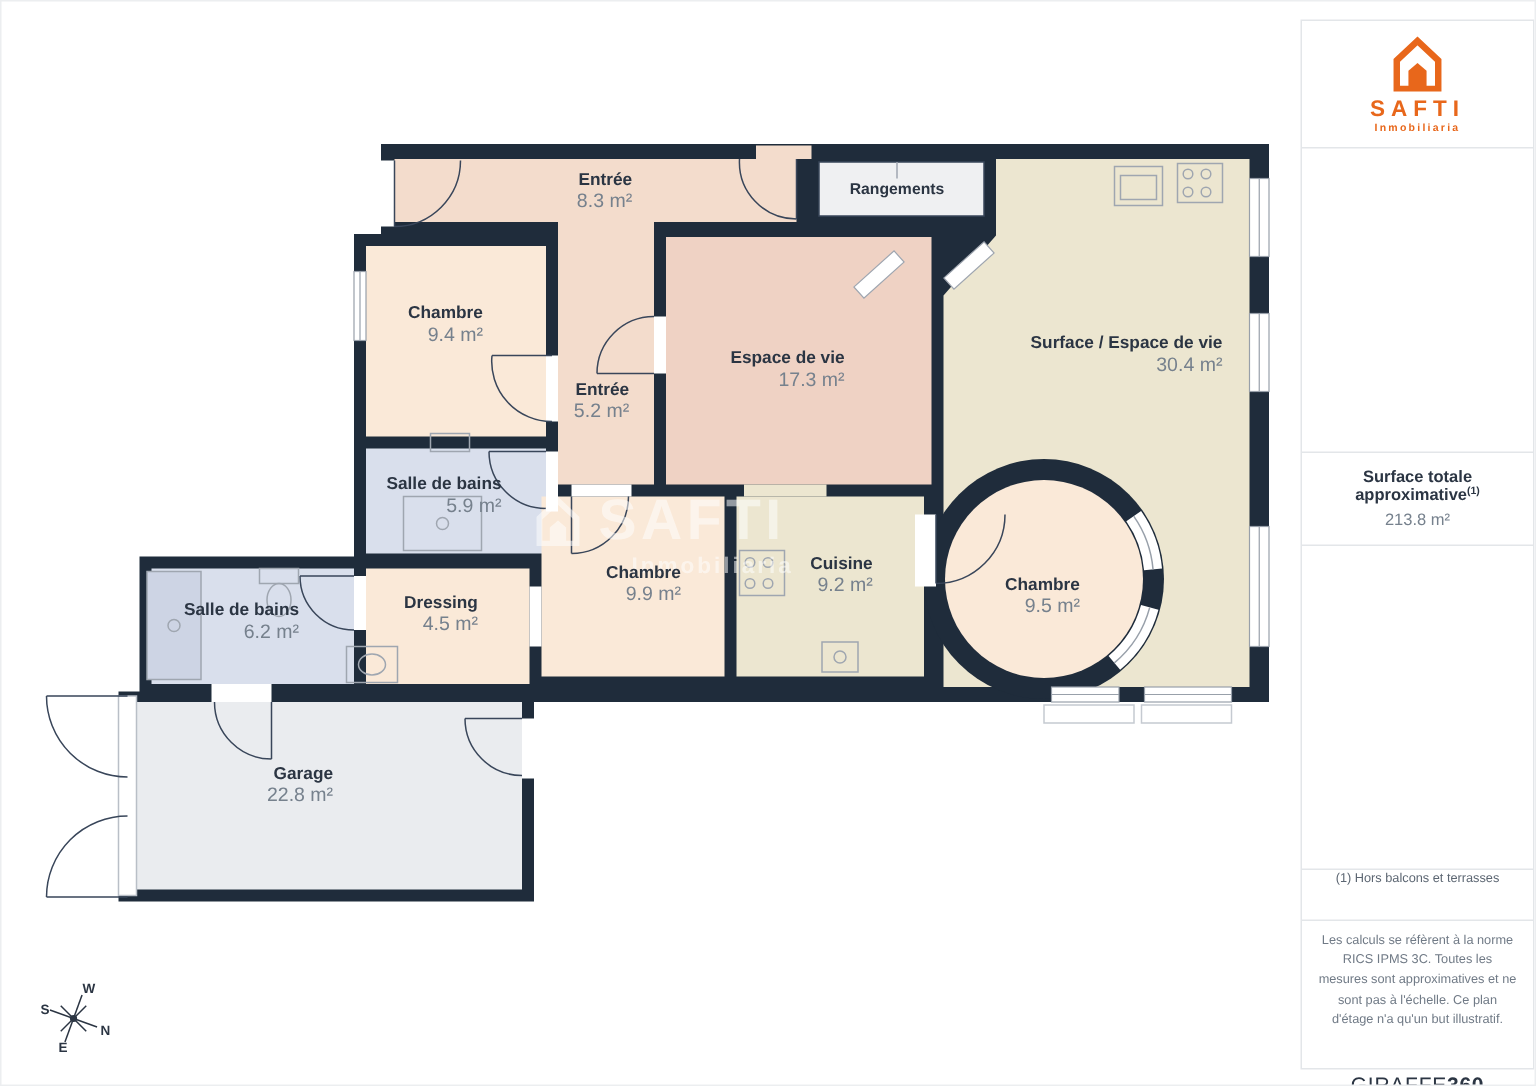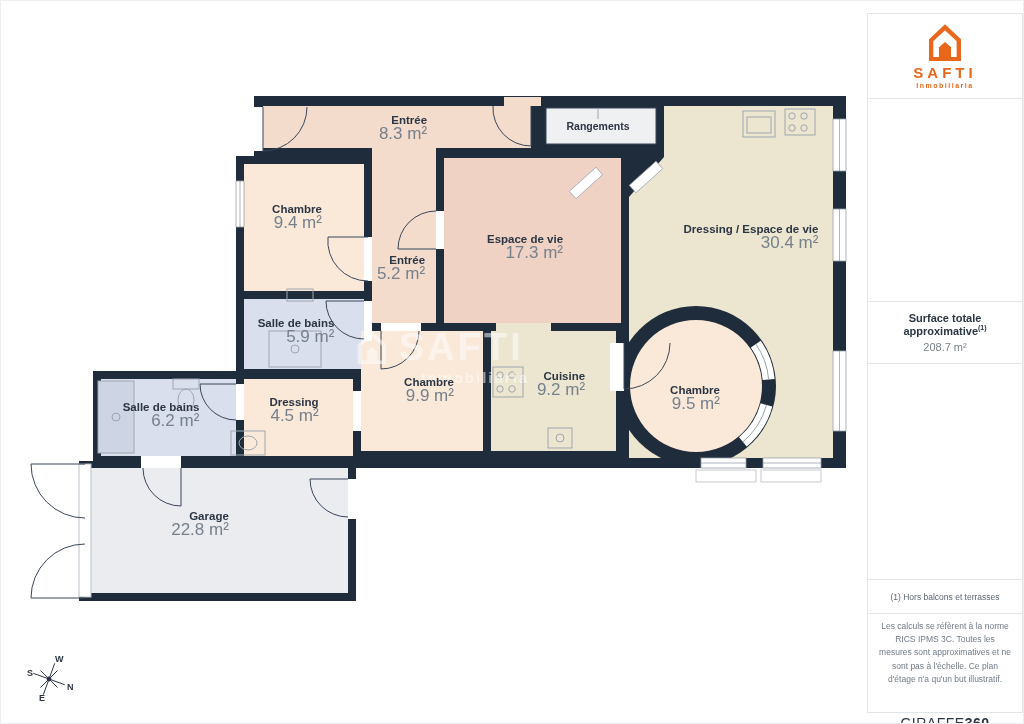--- a/index.html
+++ b/index.html
@@ -2,42 +2,42 @@
 <html><head>
 <meta charset="utf-8">
 <style>
   html,body{margin:0;padding:0;background:#fff;}
   .page{position:relative;width:1024px;height:724px;background:#fff;overflow:hidden;
         font-family:"Liberation Sans",sans-serif;border:1px solid #ECEEF0;box-sizing:border-box;}
   .plan-svg{position:absolute;left:0;top:0;}
   
   .lbl{position:absolute;transform:translateX(-50%);text-align:right;pointer-events:none;white-space:nowrap;}
   .lbl .nm{font-size:11.5px;font-weight:700;color:#2B3543;line-height:14px;}
-  .lbl .ar{font-size:17px;color:#76818D;line-height:14px;}
+  .lbl .ar{font-size:13px;color:#76818D;line-height:14px;}
   .lbl.closet .nm{font-size:10.5px;}
   
   .wm{position:absolute;left:352px;top:326px;width:185px;opacity:.52;color:#fff;pointer-events:none;}
   .wm .row{display:flex;align-items:center;gap:8px;}
   .wm .wm-text{font-size:38px;font-weight:800;letter-spacing:3px;line-height:40px;}
   .wm .wm-sub{font-size:15px;font-weight:600;letter-spacing:2px;margin:2px 0 0 68px;}
   
   .sidebar{position:absolute;left:866px;top:12px;width:156px;height:700px;
            border:1px solid #E3E6E9;box-sizing:border-box;display:flex;flex-direction:column;background:#fff;}
   .cell{border-bottom:1px solid #E3E6E9;box-sizing:border-box;flex:none;}
   .cell:last-child{border-bottom:none;gap:29px;}
   .cell-logo{height:85px;display:flex;flex-direction:column;align-items:center;justify-content:center;}
   .logo-text{color:#E8671B;font-weight:700;font-size:15px;letter-spacing:4px;margin-top:3px;}
   .logo-sub{color:#E8671B;font-size:7px;letter-spacing:1.5px;font-weight:600;margin-top:1px;}
   .cell-sp1{height:203px;}
   .cell-surface{height:62px;display:flex;flex-direction:column;align-items:center;justify-content:center;gap:4px;}
   .surf-title{font-size:11px;font-weight:700;color:#2B3543;text-align:center;}
   .surf-title sup{font-size:7px;}
   .surf-val{font-size:11px;color:#76818D;}
   .cell-sp2{height:216px;}
-  .cell-foot{height:34px;display:flex;align-items:center;justify-content:center;}
+  .cell-foot{height:34px;display:flex;align-items:flex-start;justify-content:center;}
   .foot-txt{font-size:8.5px;color:#5C6672;}
   .cell-legal{flex:1;display:flex;flex-direction:column;align-items:center;justify-content:center;padding:6px 10px;gap:10px;}
   .legal-txt{font-size:8.5px;color:#707A86;text-align:center;line-height:1.55;}
   .credit{font-size:14px;color:#2B3543;letter-spacing:.5px;}
   .credit .b{font-weight:800;}
   .compass{position:absolute;left:14px;top:642px;}
 </style>
 </head>
 <body>
 
@@ -185,21 +185,21 @@
   </div>
   <div class="lbl" style="left:400px;top:252px">
     <div class="nm">Entrée</div>
     <div class="ar">5.2 m²</div>
   </div>
   <div class="lbl" style="left:524px;top:231px">
     <div class="nm">Espace de vie</div>
     <div class="ar">17.3 m²</div>
   </div>
   <div class="lbl" style="left:750px;top:221px">
-    <div class="nm">Dressing / Espace de vie</div>
+    <div class="nm">Surface / Espace de vie</div>
     <div class="ar">30.4 m²</div>
   </div>
   <div class="lbl" style="left:295px;top:315px">
     <div class="nm">Salle de bains</div>
     <div class="ar">5.9 m²</div>
   </div>
   <div class="lbl" style="left:428px;top:374px">
     <div class="nm">Chambre</div>
     <div class="ar">9.9 m²</div>
   </div>
@@ -251,21 +251,21 @@
         <path d="M17,42 L17,28 L24,22 L31,28 L31,42 Z" fill="#E8671B"></path>
       </svg>
       <div class="logo-text">SAFTI</div>
       <div class="logo-sub">Inmobiliaria</div>
     </div>
     <div class="cell cell-sp1"></div>
     <div class="cell cell-surface">
       <div class="surf-title">
         <span>Surface totale approximative</span><sup>(1)</sup>
       </div>
-      <div class="surf-val">208.7 m²</div>
+      <div class="surf-val">213.8 m²</div>
     </div>
     <div class="cell cell-sp2"></div>
     <div class="cell cell-foot">
       <div class="foot-txt">(1) Hors balcons et terrasses</div>
     </div>
     <div class="cell cell-legal">
       <div class="legal-txt">Les calculs se réfèrent à la norme RICS IPMS 3C. Toutes les mesures sont approximatives et ne sont pas à l'échelle. Ce plan d'étage n'a qu'un but illustratif.</div>
       <div class="credit">
         <span>GIRAFFE</span><span class="b">360</span>
       </div>

